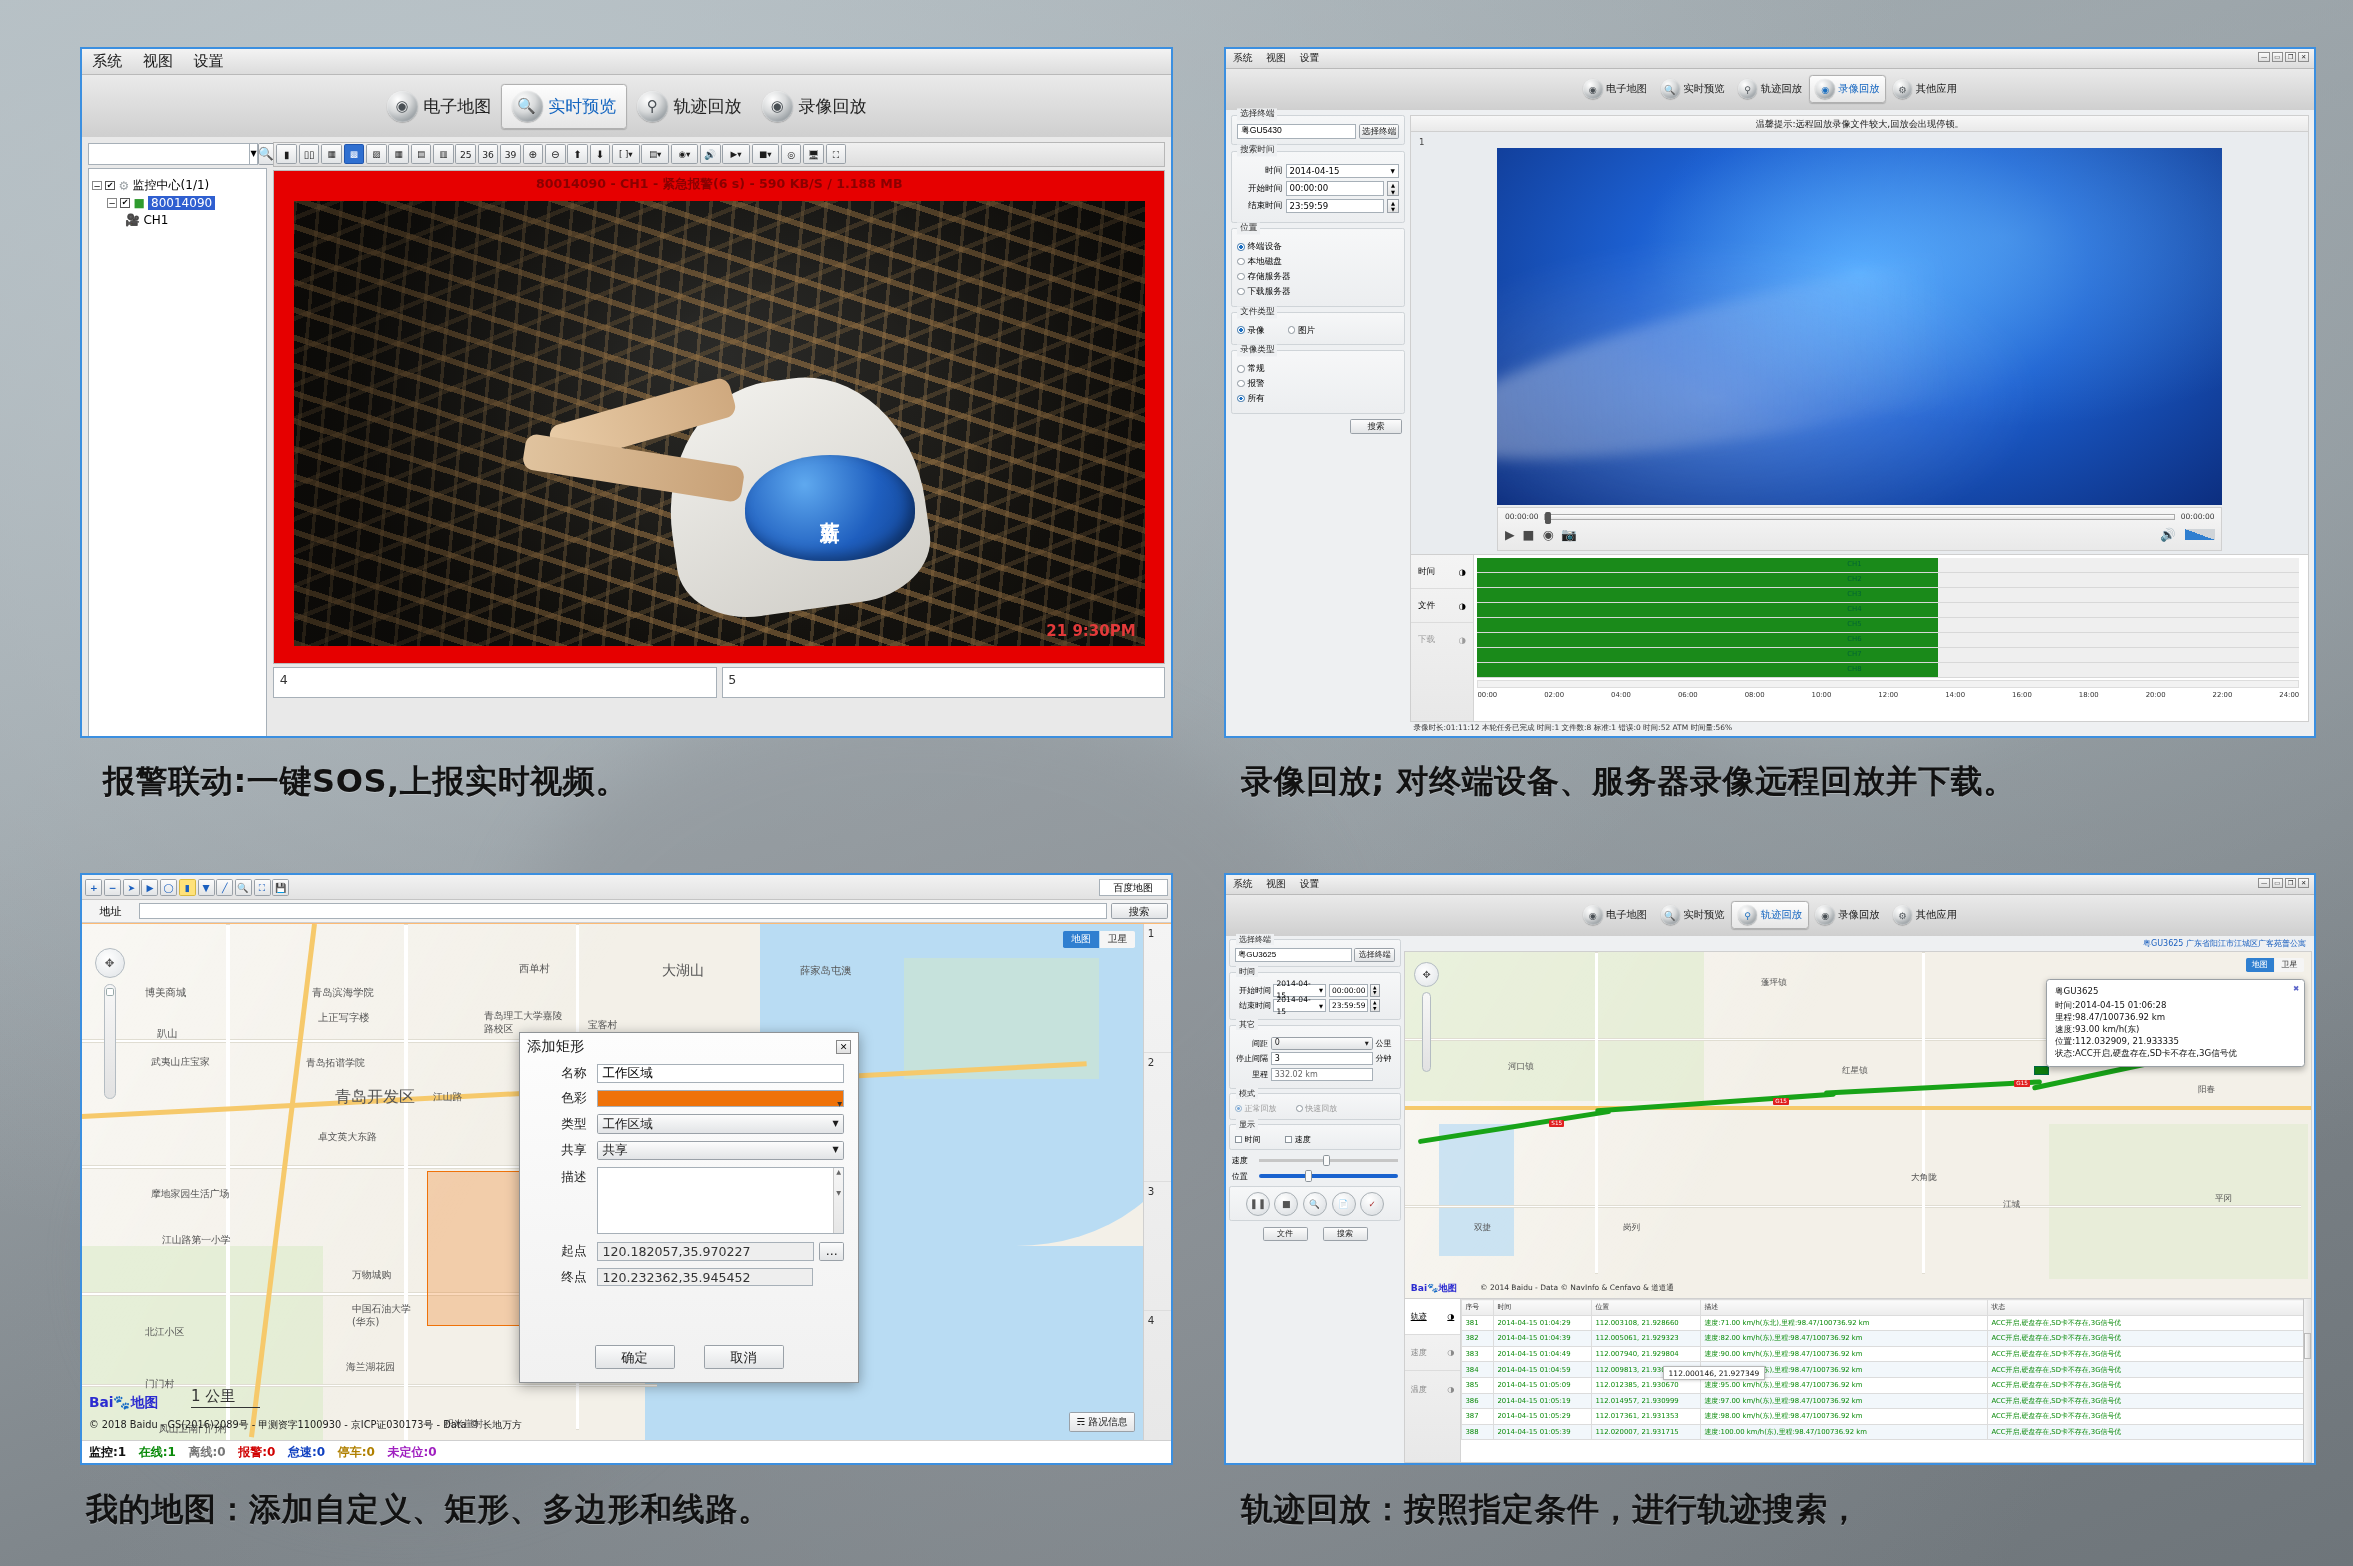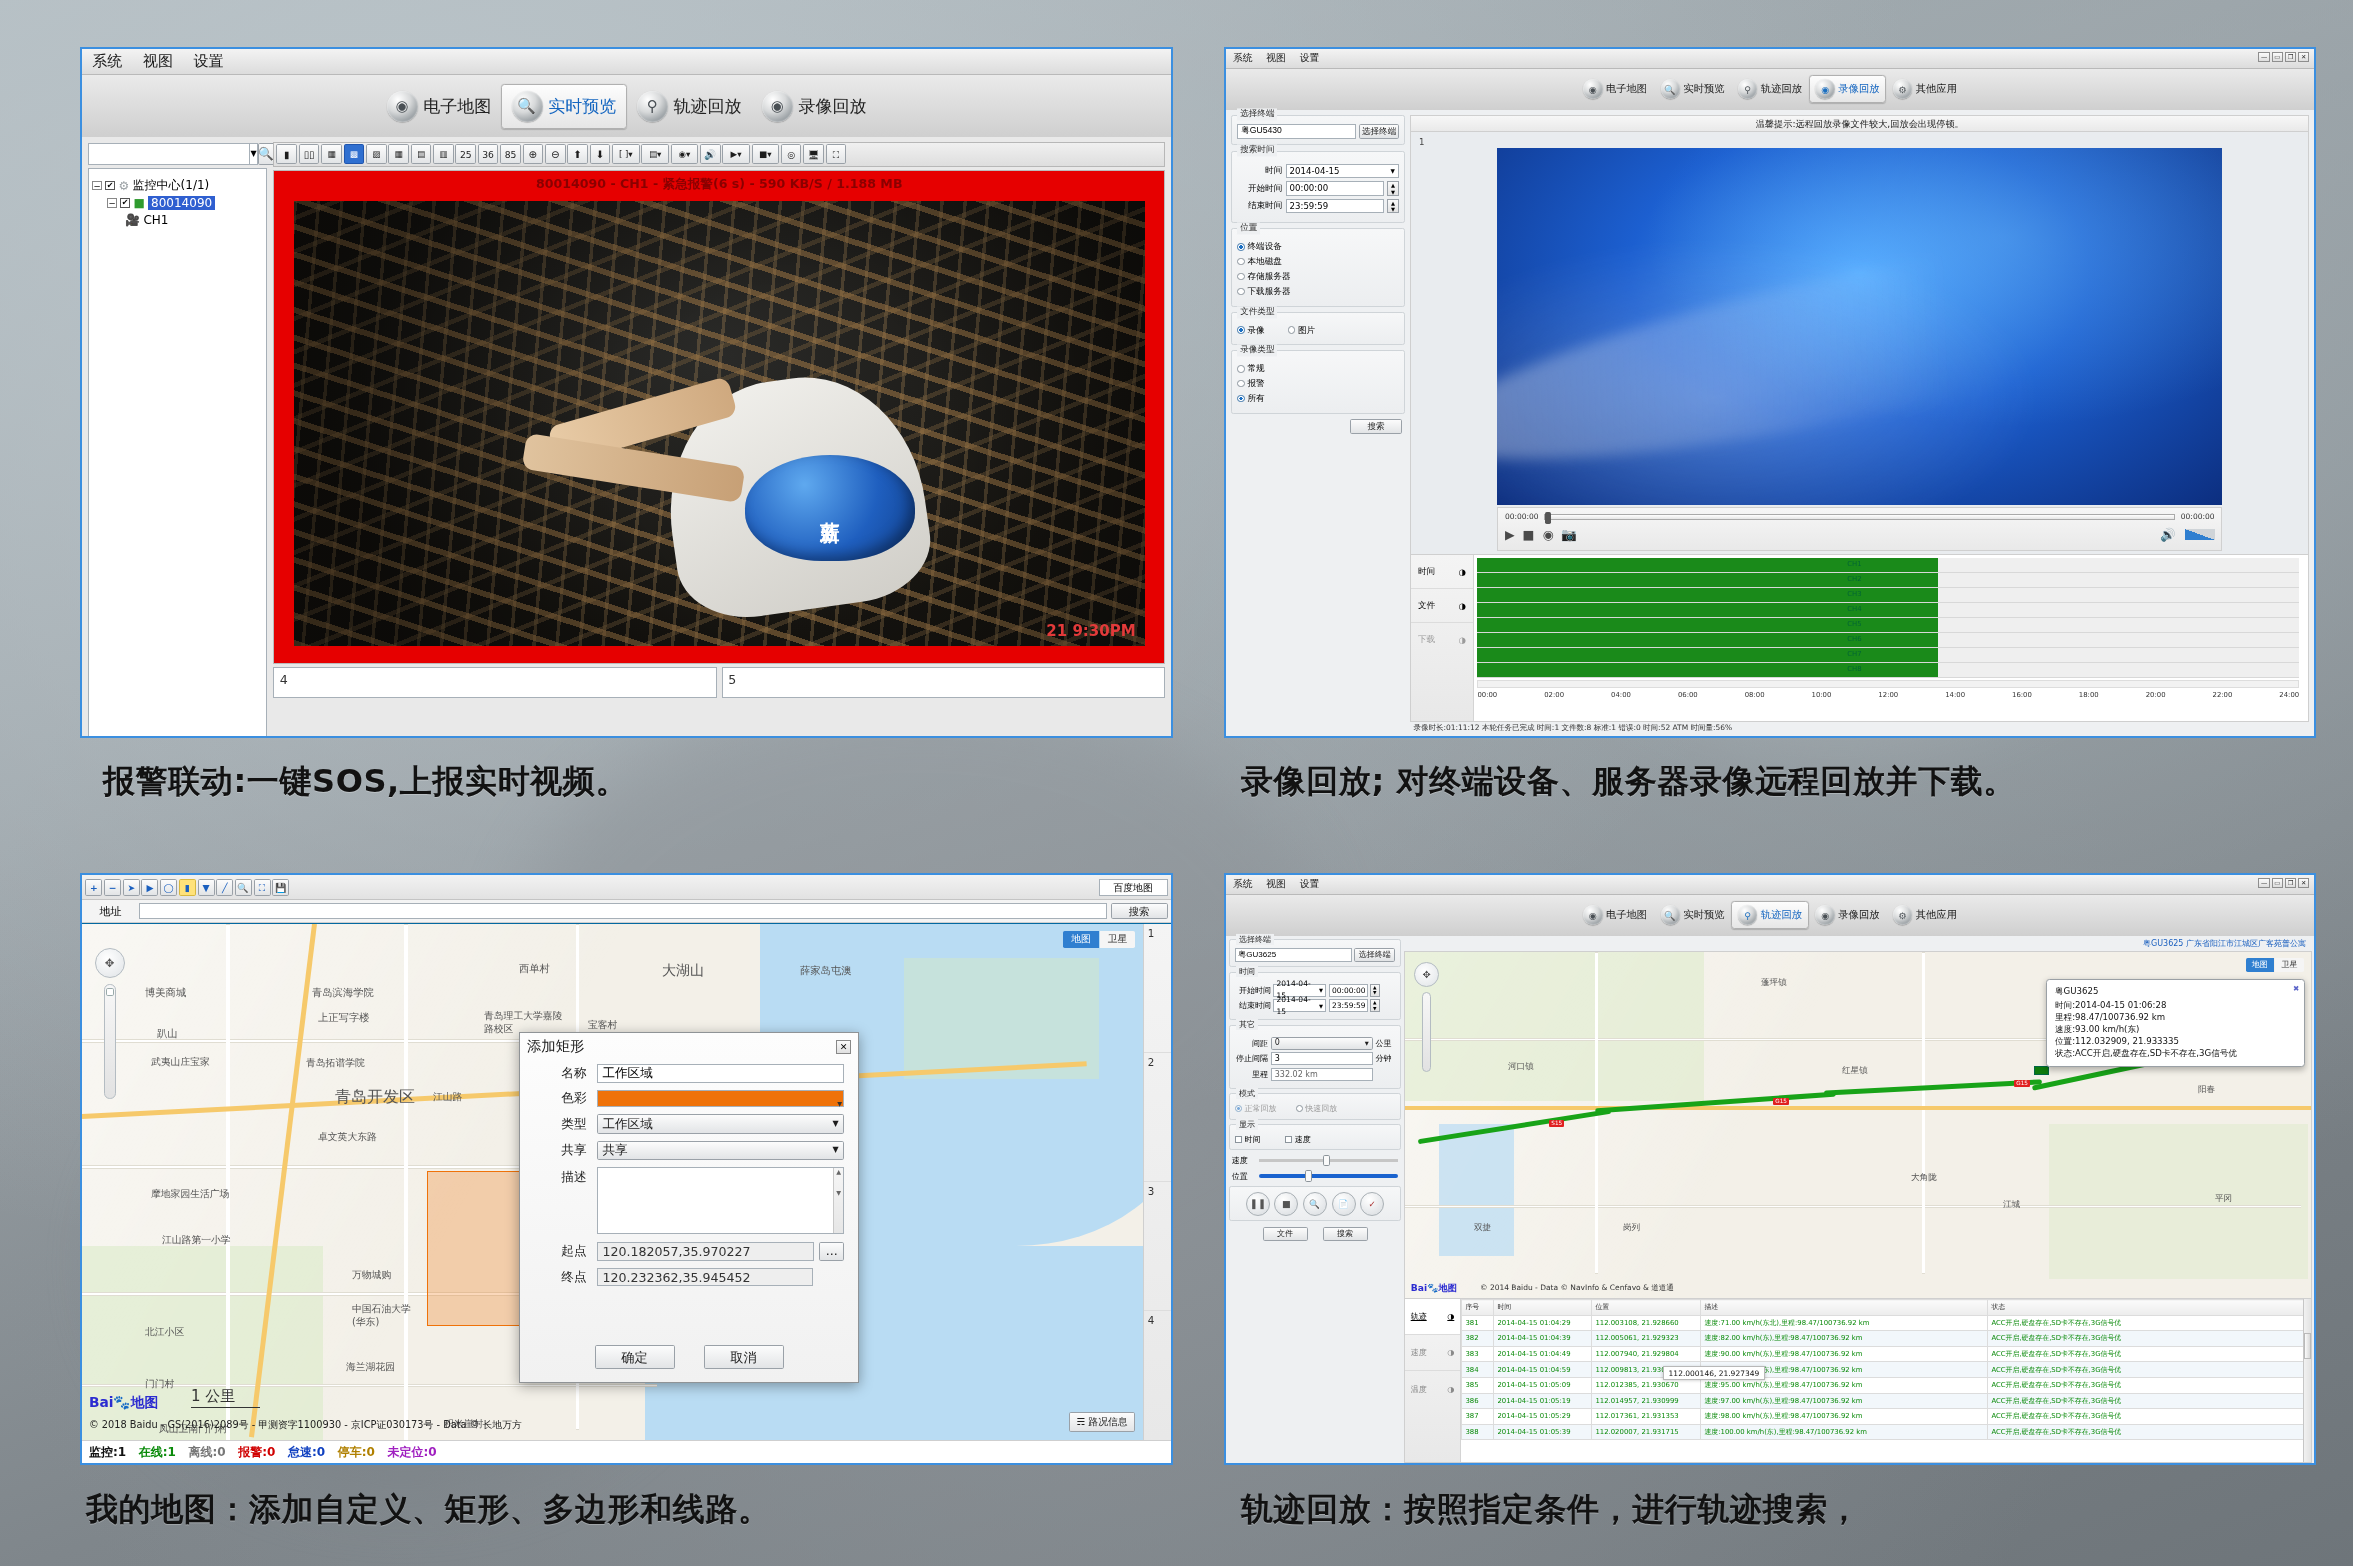--- a/index.html
+++ b/index.html
@@ -12,21 +12,21 @@
       radial-gradient(ellipse at 45% 70%, #8d9398 0%, rgba(141,147,152,0) 60%),
       linear-gradient(160deg,#b3bcc1 0%, #9aa2a7 35%, #7f868b 65%, #6e757a 100%);
     position:relative;
   }
   
   .bg-blob { position:absolute; border-radius:50%; filter:blur(34px); opacity:.45; }
 
   .panel {
     position:absolute;
     border:2.9px solid #3b8fe0;
-    background:#0369a1;
+    background:#fdba74;
     overflow:hidden;
   }
   .caption {
     position:absolute;
     font-weight:bold;
     color:#121212;
     font-size:32px;
     letter-spacing:0.6px;
     white-space:nowrap;
     text-shadow:0 0.6px 0 rgba(255,255,255,.25);
@@ -169,21 +169,21 @@
         <span class="btn" style="width:20.7px;height:19.5px;line-height:19.5px;font-size:9.8px;">▮</span>
         <span class="btn" style="width:20.7px;height:19.5px;line-height:19.5px;font-size:9.8px;">▯▯</span>
         <span class="btn" style="width:20.7px;height:19.5px;line-height:19.5px;font-size:8.6px;">▦</span>
         <span class="btn" style="width:20.7px;height:19.5px;line-height:19.5px;font-size:8.6px;background:#2f6fd0;color:#fff;border-color:#2055ad;">▩</span>
         <span class="btn" style="width:20.7px;height:19.5px;line-height:19.5px;font-size:8.6px;">▨</span>
         <span class="btn" style="width:20.7px;height:19.5px;line-height:19.5px;font-size:8.6px;">▦</span>
         <span class="btn" style="width:20.7px;height:19.5px;line-height:19.5px;font-size:8.6px;">▤</span>
         <span class="btn" style="width:20.7px;height:19.5px;line-height:19.5px;font-size:8.6px;">▥</span>
         <span class="btn" style="width:20.7px;height:19.5px;line-height:19.5px;font-size:9.2px;">25</span>
         <span class="btn" style="width:20.7px;height:19.5px;line-height:19.5px;font-size:9.2px;">36</span>
-        <span class="btn" style="width:20.7px;height:19.5px;line-height:19.5px;font-size:9.2px;">85</span>
+        <span class="btn" style="width:20.7px;height:19.5px;line-height:19.5px;font-size:9.2px;">39</span>
         <span class="btn" style="width:20.7px;height:19.5px;line-height:19.5px;font-size:10.3px;">⊕</span>
         <span class="btn" style="width:20.7px;height:19.5px;line-height:19.5px;font-size:10.3px;">⊖</span>
         <span class="btn" style="width:20.7px;height:19.5px;line-height:19.5px;font-size:10.3px;">⬆</span>
         <span class="btn" style="width:20.7px;height:19.5px;line-height:19.5px;font-size:10.3px;">⬇</span>
         <span class="btn" style="width:27.6px;height:19.5px;line-height:19.5px;font-size:8.6px;">[ ]▾</span>
         <span class="btn" style="width:27.6px;height:19.5px;line-height:19.5px;font-size:8.6px;">▤▾</span>
         <span class="btn" style="width:27.6px;height:19.5px;line-height:19.5px;font-size:8.6px;">◉▾</span>
         <span class="btn" style="width:20.7px;height:19.5px;line-height:19.5px;font-size:9.8px;color:#c22;">🔊</span>
         <span class="btn" style="width:27.6px;height:19.5px;line-height:19.5px;font-size:8.6px;">▶▾</span>
         <span class="btn" style="width:27.6px;height:19.5px;line-height:19.5px;font-size:8.6px;">■▾</span>

